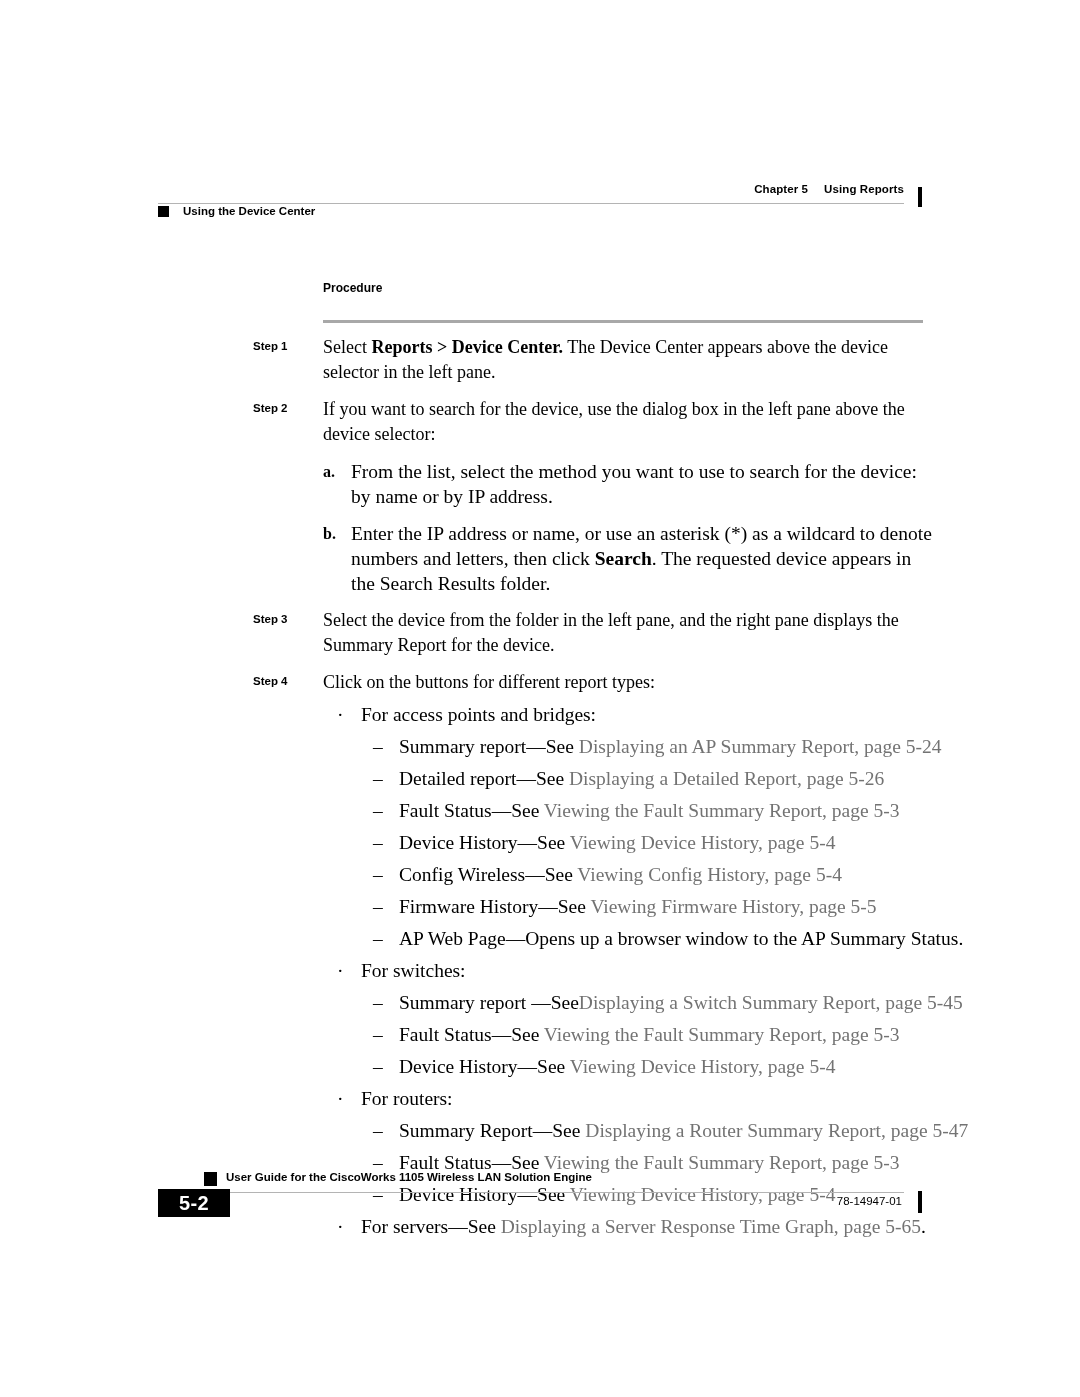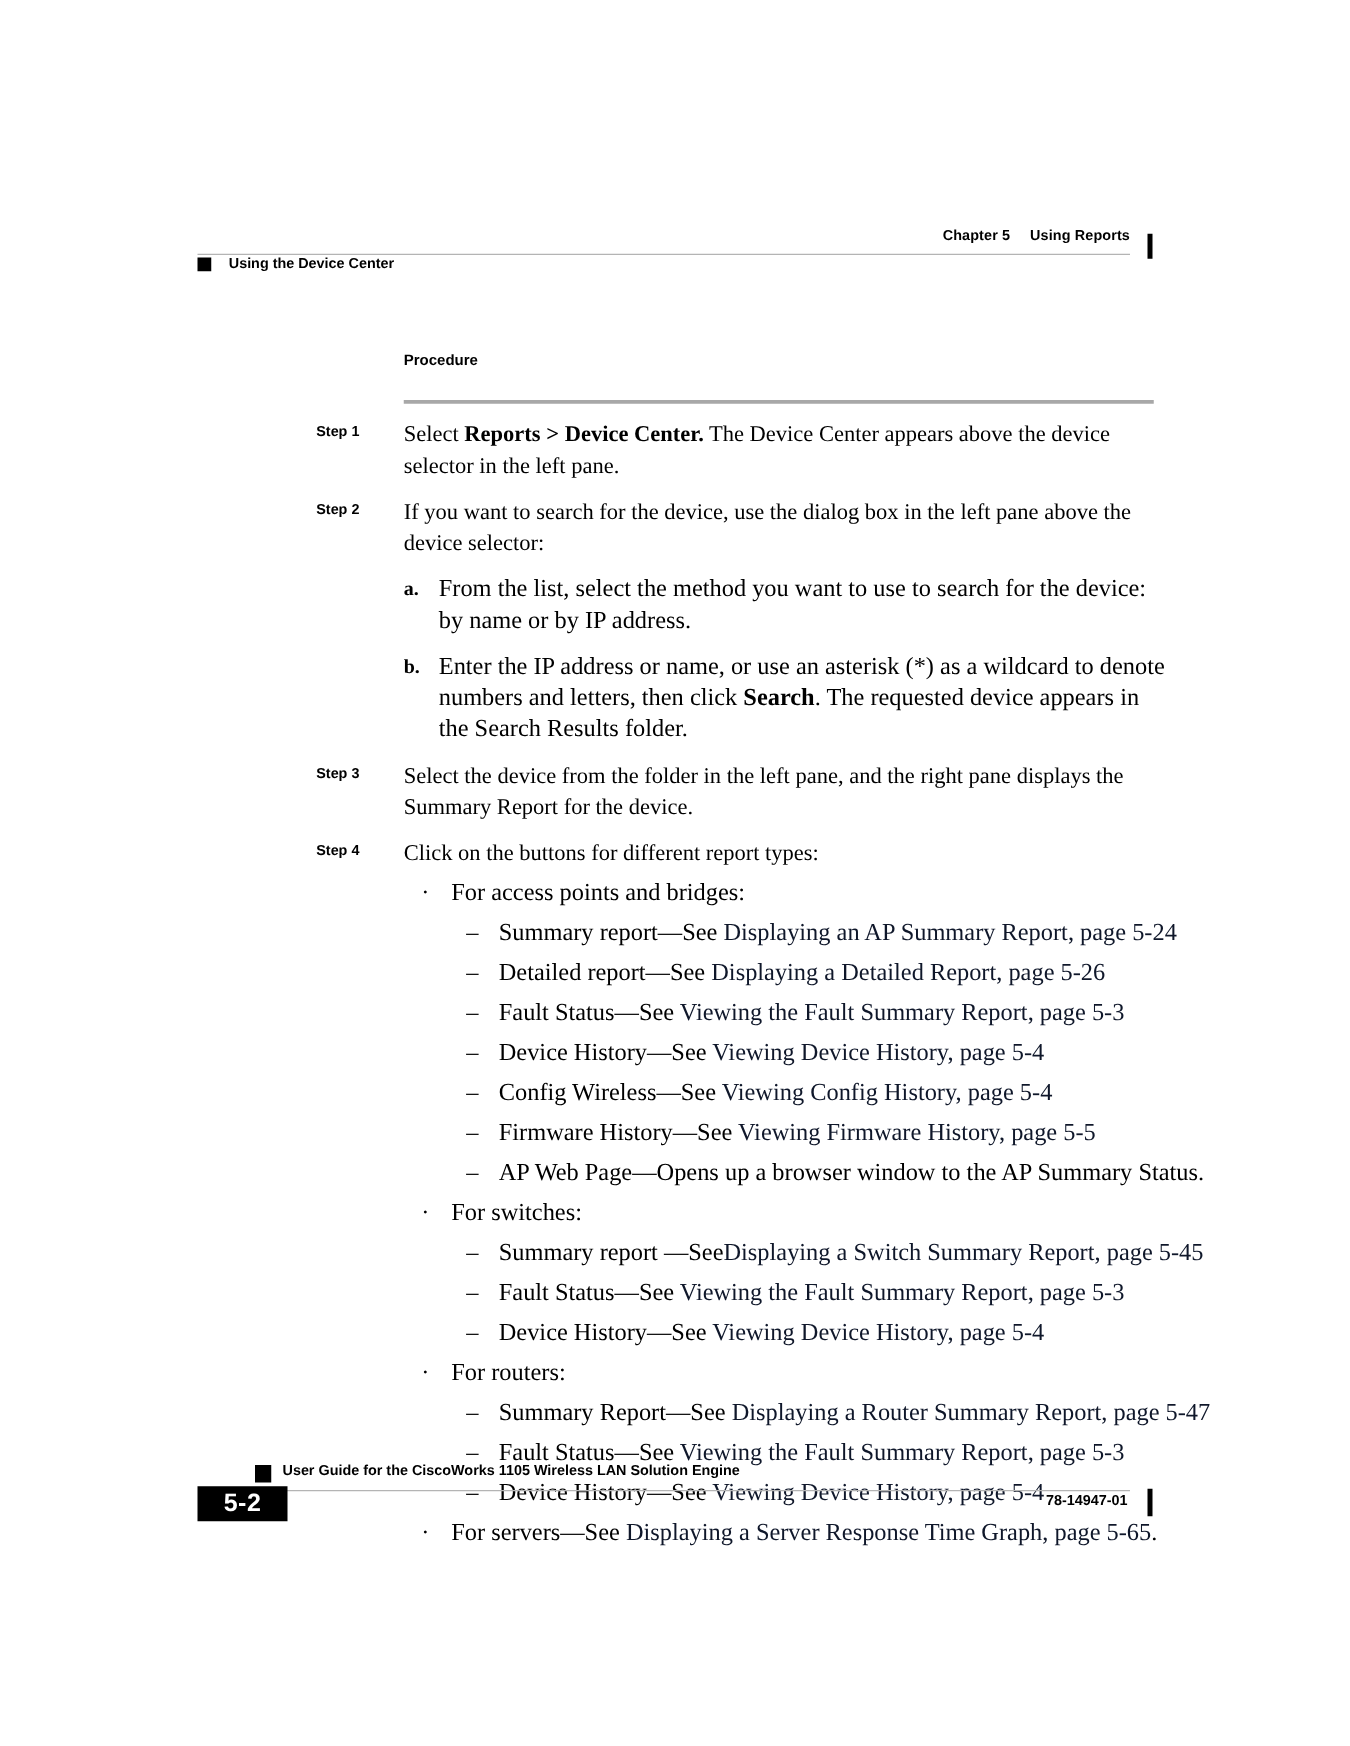--- a/index.html
+++ b/index.html
@@ -163,21 +163,21 @@
     font-size: 19.5px;
     line-height: 25px;
   }
   .dash-text {
     flex: 1 1 auto;
     font-size: 19.5px;
     line-height: 25px;
     white-space: nowrap;
   }
   .xref {
-    color: #0f172a;
+    color: #737373;
   }
 
   
   .page-footer {
     position: absolute;
     left: 158px;
     top: 1172px;
     width: 764px;
     height: 52px;
   }
@@ -220,21 +220,21 @@
     display: flex;
     align-items: center;
     justify-content: center;
     letter-spacing: 0.4px;
   }
   .ftr-docnum {
     position: absolute;
     right: 20px;
     top: 23px;
     font-family: "Liberation Sans", sans-serif;
-    font-weight: bold;
+    font-weight: normal;
     font-size: 11.5px;
     white-space: nowrap;
   }
   .ftr-right-tick {
     position: absolute;
     right: 0;
     top: 19px;
     width: 4px;
     height: 22px;
     background: #000000;

